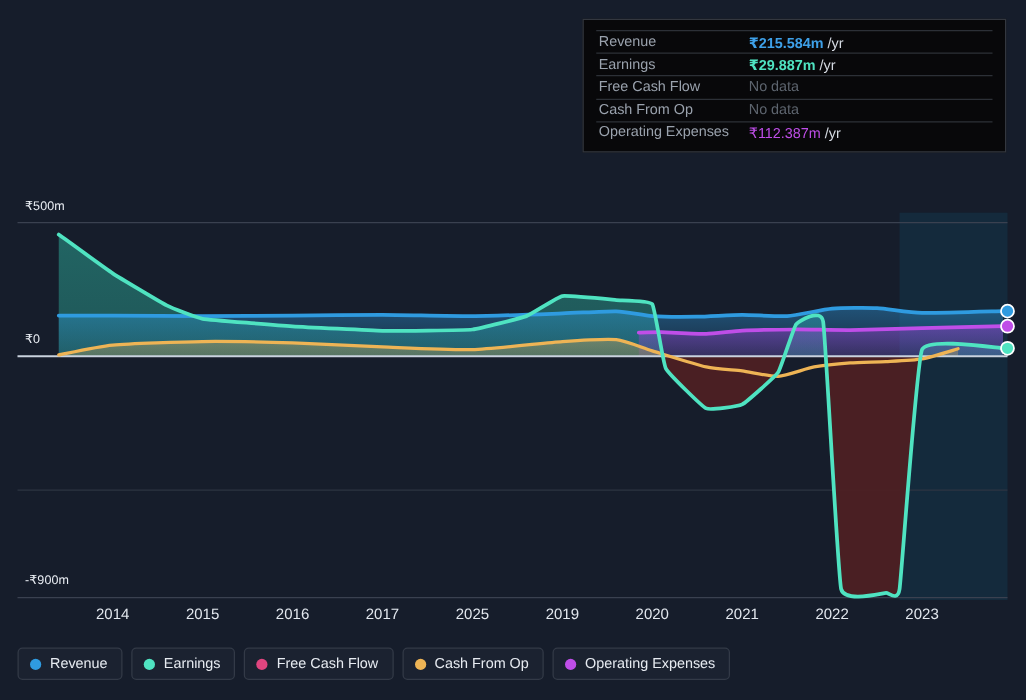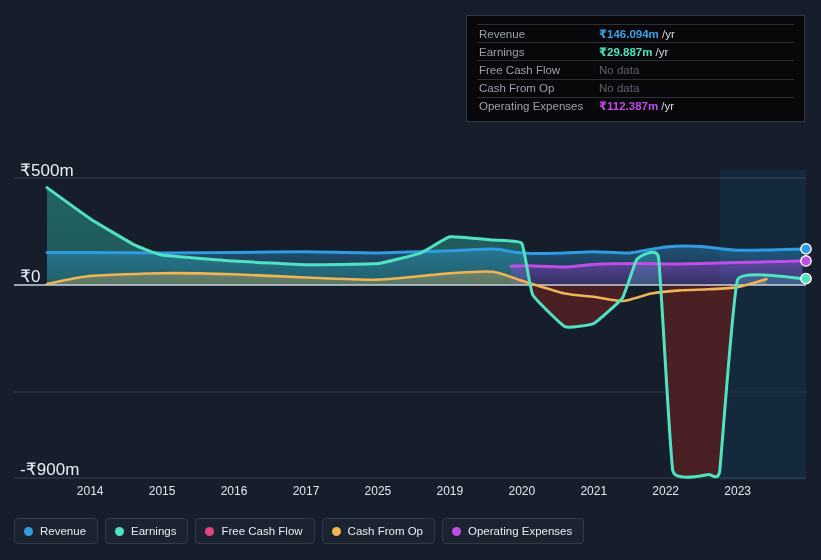--- a/index.html
+++ b/index.html
@@ -13,21 +13,21 @@
   #stage{position:absolute;inset:0;width:821px;height:560px;}
 
   
   #plot{position:absolute;left:0;top:170px;width:821px;height:310px;}
   #plotsvg{position:absolute;left:0;top:0;}
 
   
   .ylab{
     position:absolute;
     color:#e9edf3;
-    font-size:17px;
+    font-size:10px;
     letter-spacing:.1px;
     white-space:nowrap;
   }
   .xlab{
     position:absolute;
     color:#e3e8ef;
     font-size:12px;
     text-align:center;
     white-space:nowrap;
   }
@@ -54,21 +54,21 @@
     font-size:11.5px;
     padding:0 2px;
   }
   #tip .row.nb{border-top:none;}
   #tip .k{color:#9aa2ad;flex:0 0 120px;white-space:nowrap;}
   #tip .v{color:#ffffff;white-space:nowrap;}
   #tip .v .u{color:#d6dbe3;}
   #tip .nodata{color:#5d646e;}
   .v-rev{color:#3ea0e8;font-weight:bold;}
   .v-ear{color:#4fe3c1;font-weight:bold;}
-  .v-opx{color:#bf4ee8;font-weight:bold;}
+  .v-opx{color:#bf4ee8;font-weight:normal;}
   .v-pm{color:#ffffff;font-weight:bold;}
 
   
   #legend{
     position:absolute;left:14px;top:518px;
     display:flex;gap:7px;align-items:center;
   }
   .lgi{
     display:flex;align-items:center;gap:7px;
     border:1px solid #333a47;
@@ -161,21 +161,21 @@
       <div class="xlab" style="left: 491.825px; top: 484px; width: 60px;">2020</div>
       <div class="xlab" style="left: 563.768px; top: 484px; width: 60px;">2021</div>
       <div class="xlab" style="left: 635.711px; top: 484px; width: 60px;">2022</div>
       <div class="xlab" style="left: 707.654px; top: 484px; width: 60px;">2023</div>
     </div>
 
   <div id="tip">
     <div id="tiprows">
         <div class="row">
           <div class="k">Revenue</div>
-          <div class="v"><span class="v-rev">₹146.094m</span><span class="u"> /yr</span></div>
+          <div class="v"><span class="v-rev">₹215.584m</span><span class="u"> /yr</span></div>
         </div>
         <div class="row">
           <div class="k">Earnings</div>
           <div class="v"><span class="v-ear">₹29.887m</span><span class="u"> /yr</span></div>
         </div>
         <div class="row">
           <div class="k">Free Cash Flow</div>
           <div class="v"><span class="nodata">No data</span></div>
         </div>
         <div class="row">

